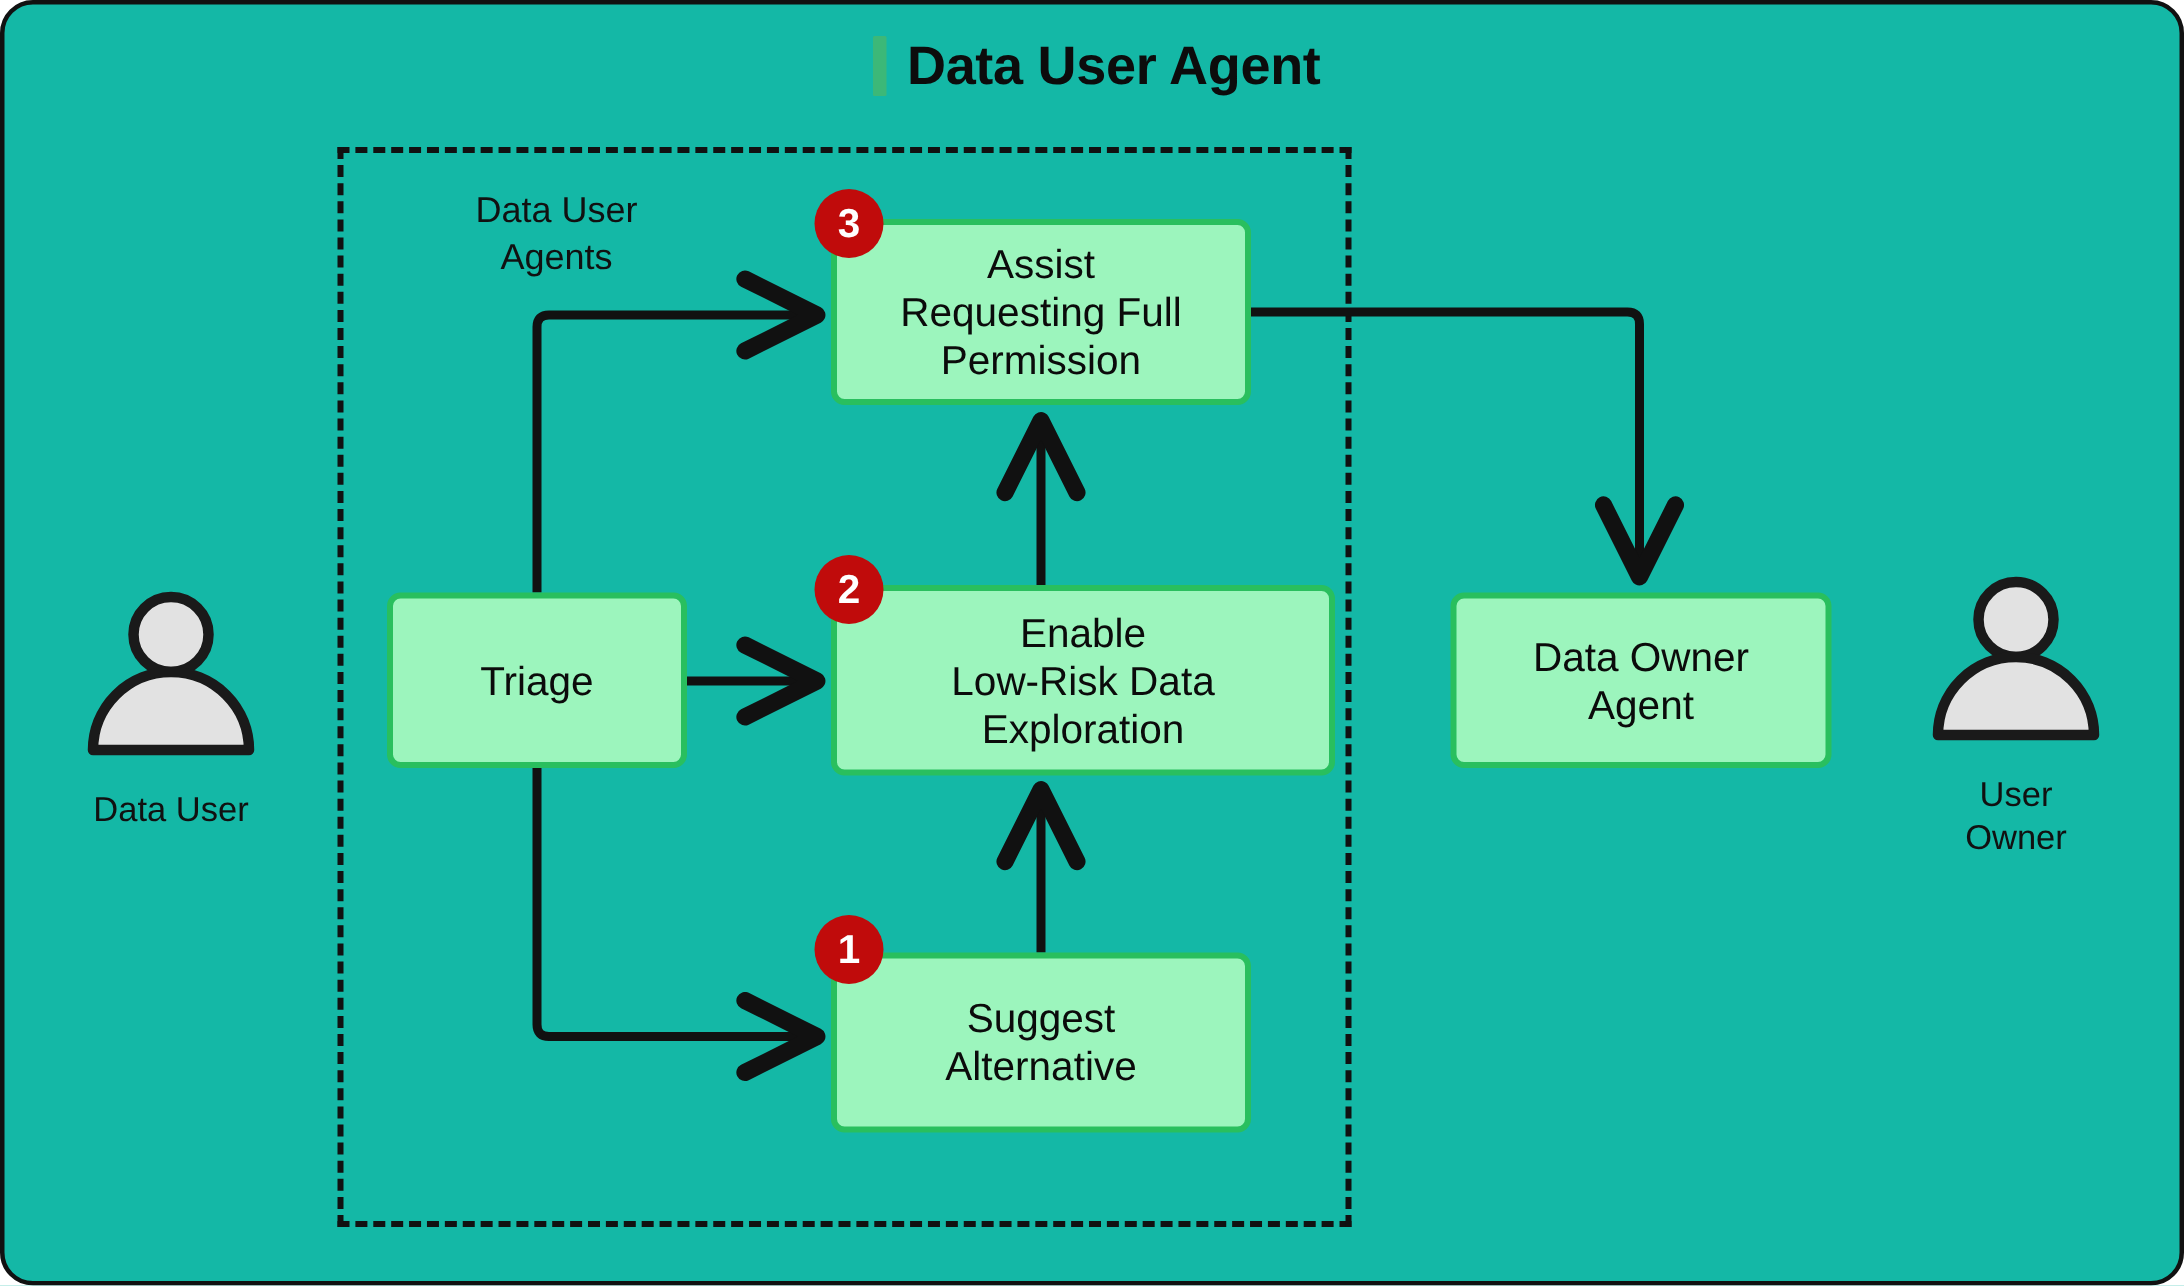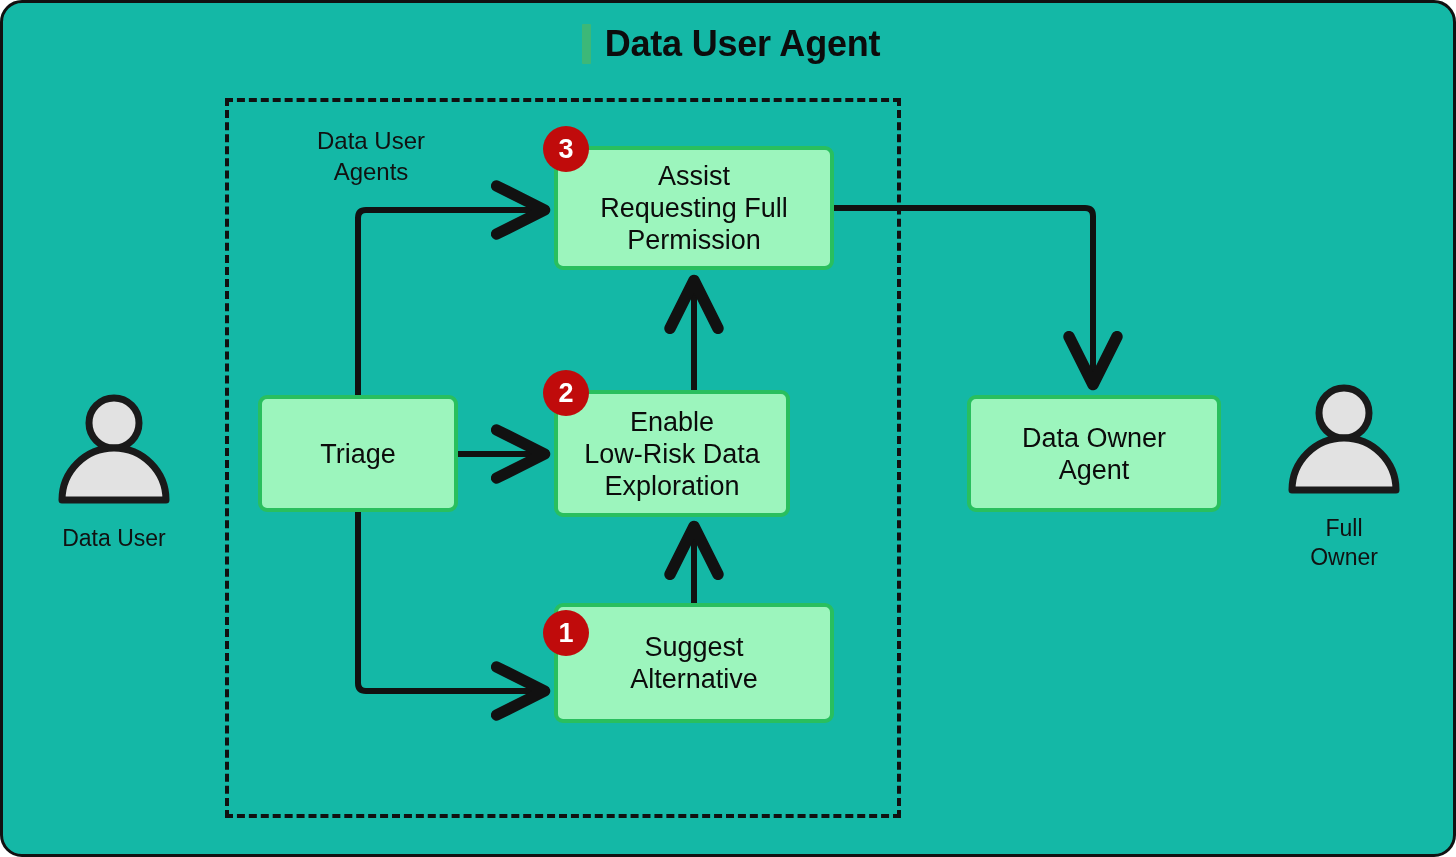--- a/index.html
+++ b/index.html
@@ -82,22 +82,22 @@
     align-items: center;
     justify-content: center;
     text-align: center;
     color: #0b0b0b;
     font-size: 27px;
     line-height: 32px;
     white-space: pre-line;
     padding: 4px 8px;
   }
   #box-assist   { left: 551px; top: 143px; width: 280px; height: 124px; }
-  #box-enable   { left: 551px; top: 387px; width: 236px; height: 127px; }
-  #box-suggest  { left: 551px; top: 600px; width: 280px; height: 120px; }
+  #box-enable   { left: 551px; top: 387px; width: 336px; height: 127px; }
+  #box-suggest  { left: 551px; top: 632px; width: 280px; height: 120px; }
   #box-triage   { left: 255px; top: 392px; width: 200px; height: 117px; }
   #box-owner    { left: 964px; top: 392px; width: 254px; height: 117px; }
 
   
   .badge {
     position: absolute;
     width: 46px;
     height: 46px;
     border-radius: 50%;
     background: #c00b0b;
@@ -199,17 +199,17 @@
       <path d="M38,112 A52,52 0 0 1 142,112 Z" fill="#e2e2e2" stroke="#1a1a1a" stroke-width="7" stroke-linejoin="round"></path>
     </svg>
     <div class="actor-label">Data User</div>
   </div>
 
   <div class="actor" id="actor-owner">
     <svg width="180" height="120" viewBox="0 0 180 120">
       <circle cx="90" cy="35" r="25" fill="#e2e2e2" stroke="#1a1a1a" stroke-width="7"></circle>
       <path d="M38,112 A52,52 0 0 1 142,112 Z" fill="#e2e2e2" stroke="#1a1a1a" stroke-width="7" stroke-linejoin="round"></path>
     </svg>
-    <div class="actor-label">Full
+    <div class="actor-label">User
 Owner</div>
   </div>
 
 </div>
 
 </body></html>

